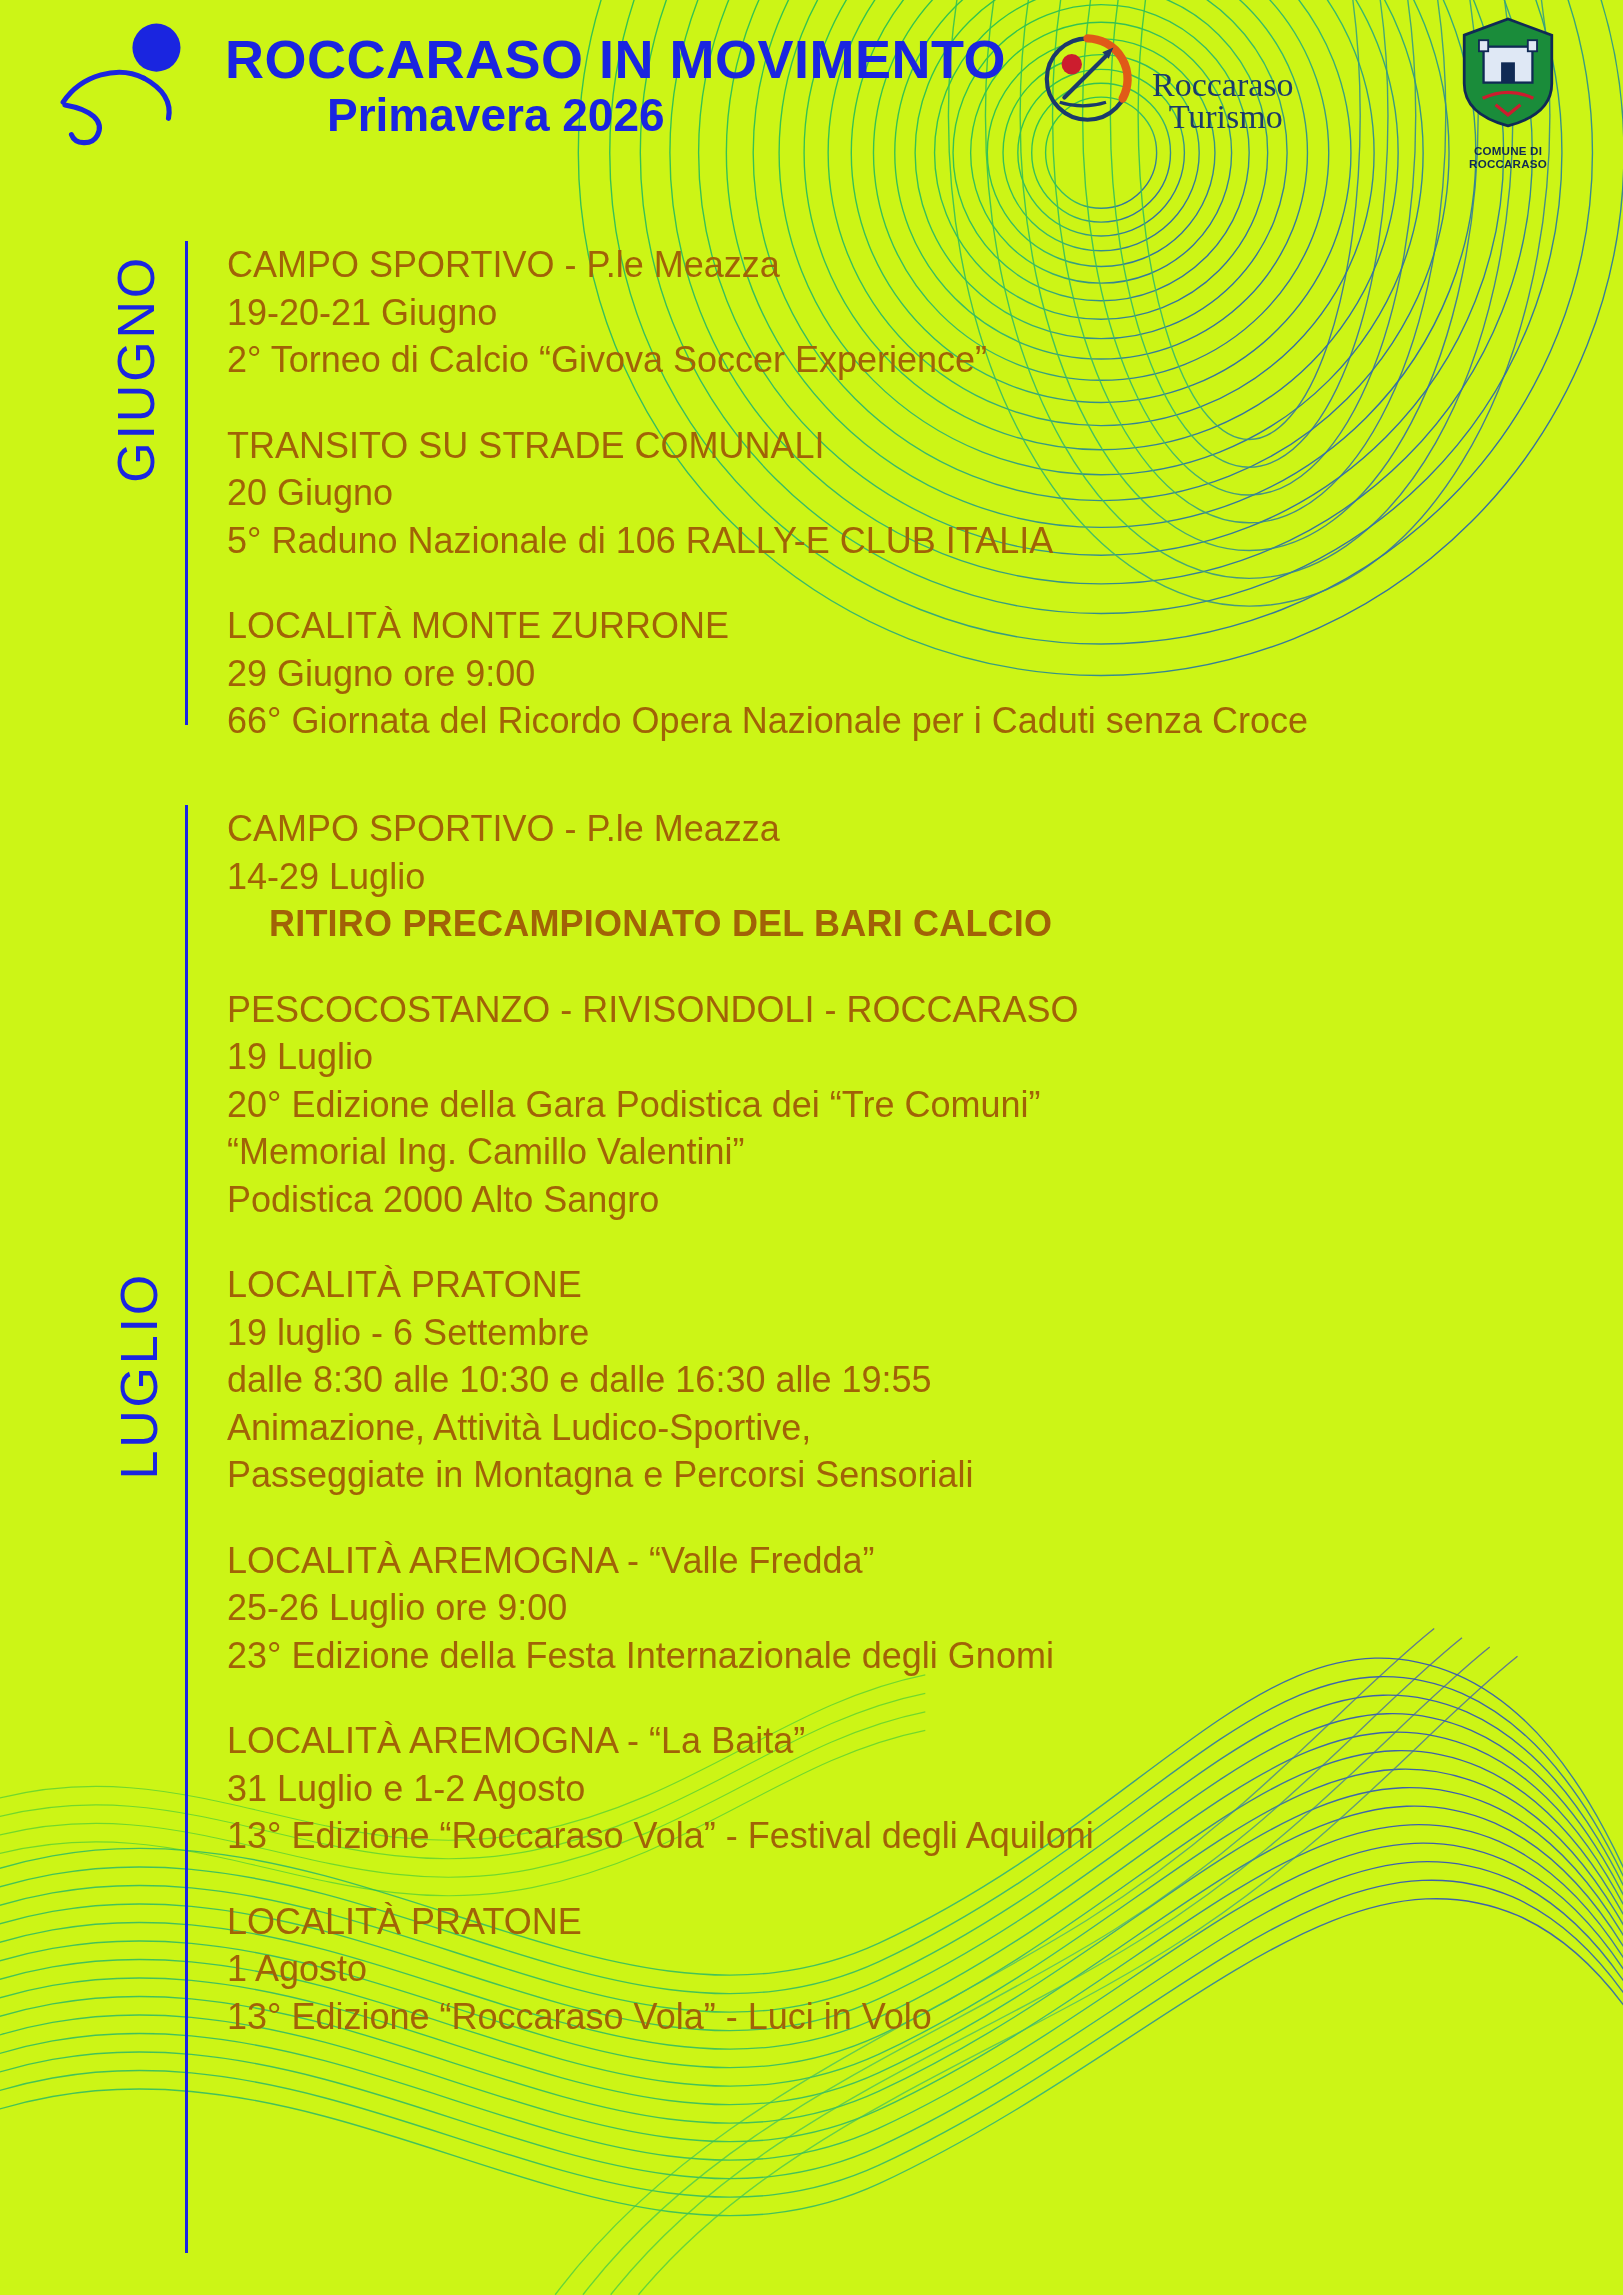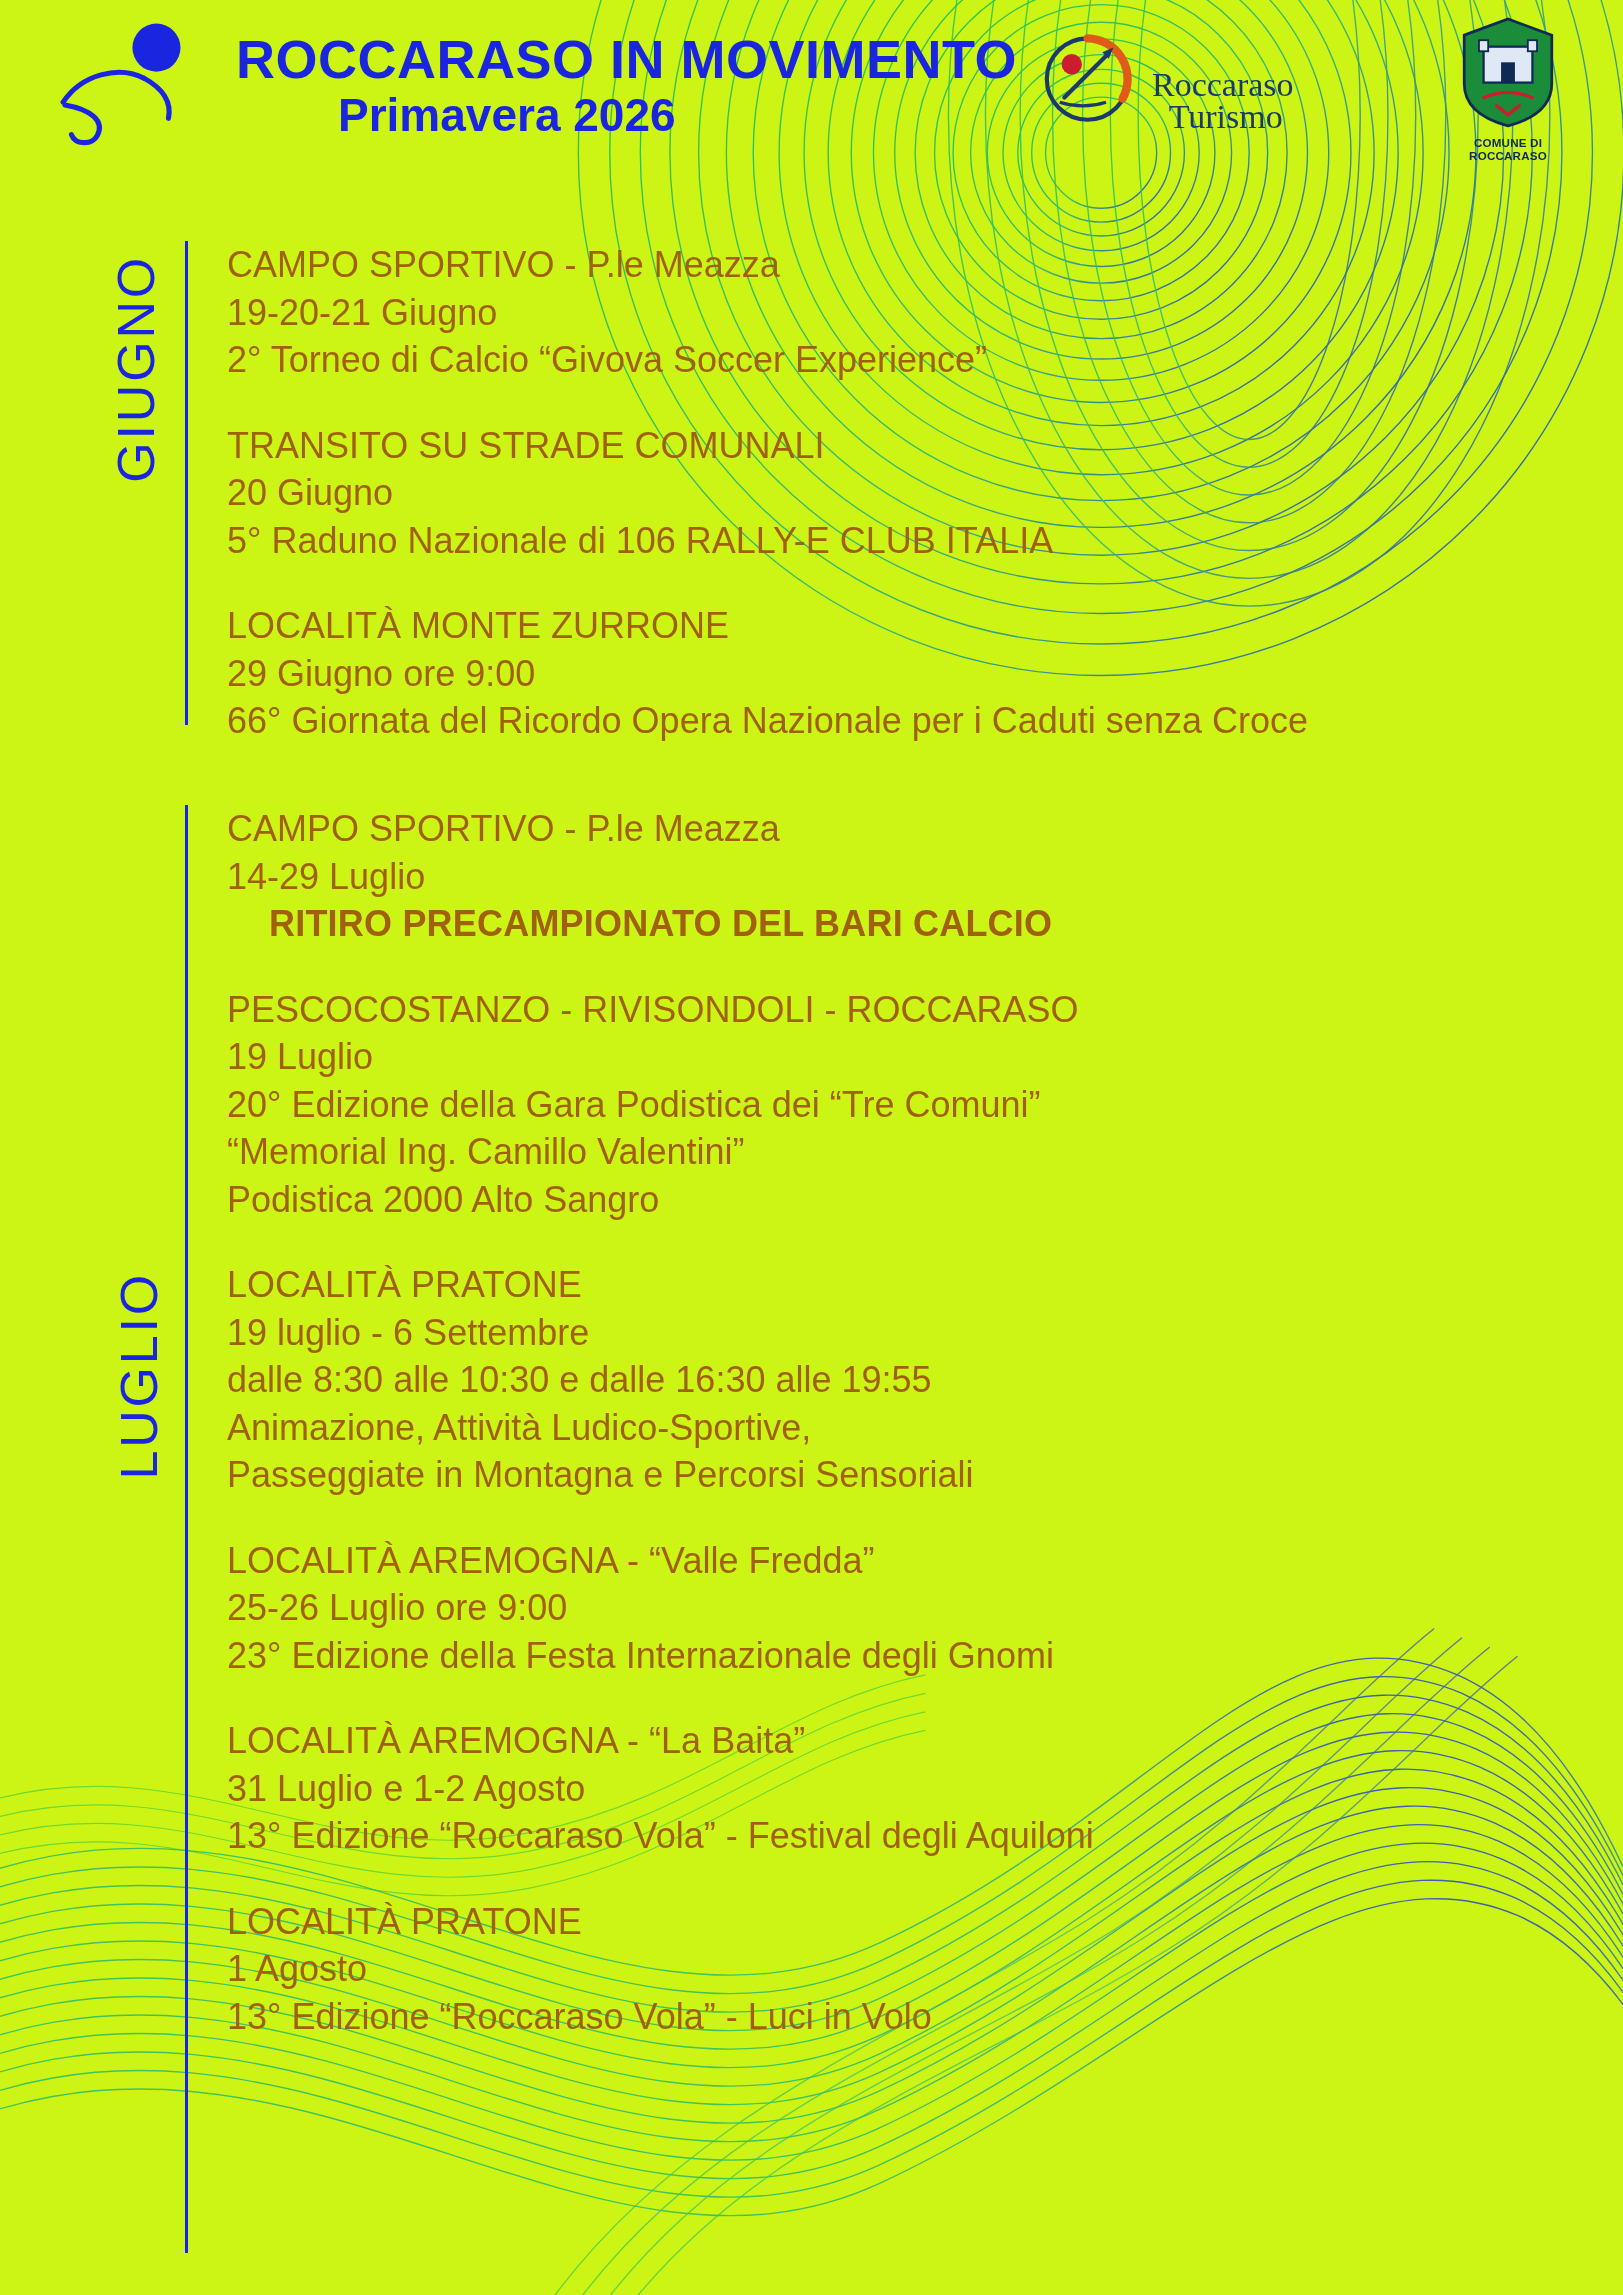--- a/index.html
+++ b/index.html
@@ -35,21 +35,21 @@
   }
   .runner-logo {
     position: absolute;
     left: 49px;
     top: 18.5px;
     width: 153px;
     height: 134px;
   }
   .title-block {
     position: absolute;
-    left: 236px;
+    left: 225px;
     top: 32px;
     width: 787px;
     text-align: left;
   }
   .main-title {
     font-size: 54px;
     font-weight: bold;
     color: #1a25e0;
     letter-spacing: 0.5px;
     line-height: 1.0;
@@ -90,21 +90,21 @@
     width: 120px;
     height: 153px;
     text-align: center;
   }
   .comune-caption {
     font-size: 11.6px;
     color: #102a54;
     font-weight: bold;
     line-height: 1.12;
     letter-spacing: 0.2px;
-    margin-top: 4px;
+    margin-top: 12px;
   }
 
   
   .month-section {
     position: absolute;
     left: 185px;
     width: 1411px;
   }
   .month-rule {
     position: absolute;

